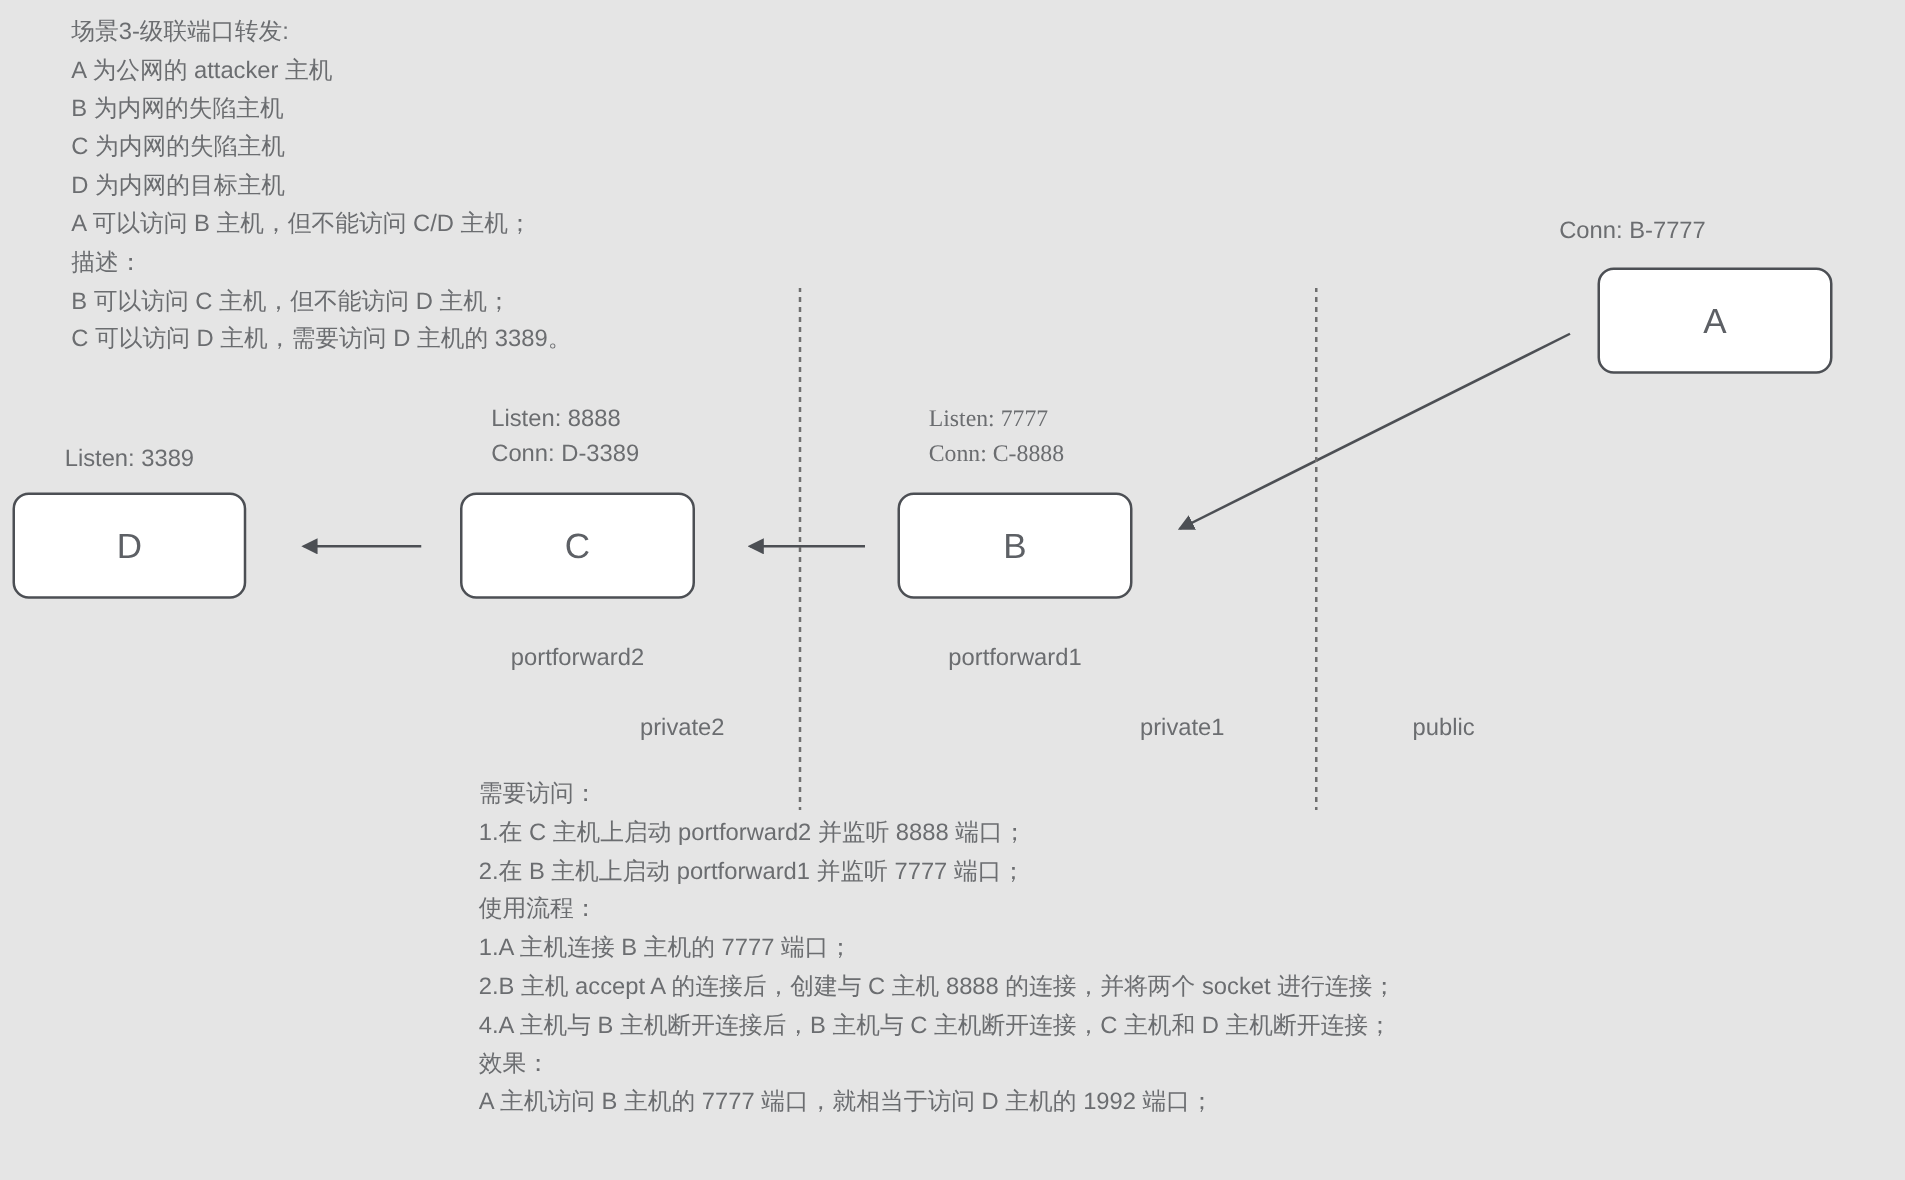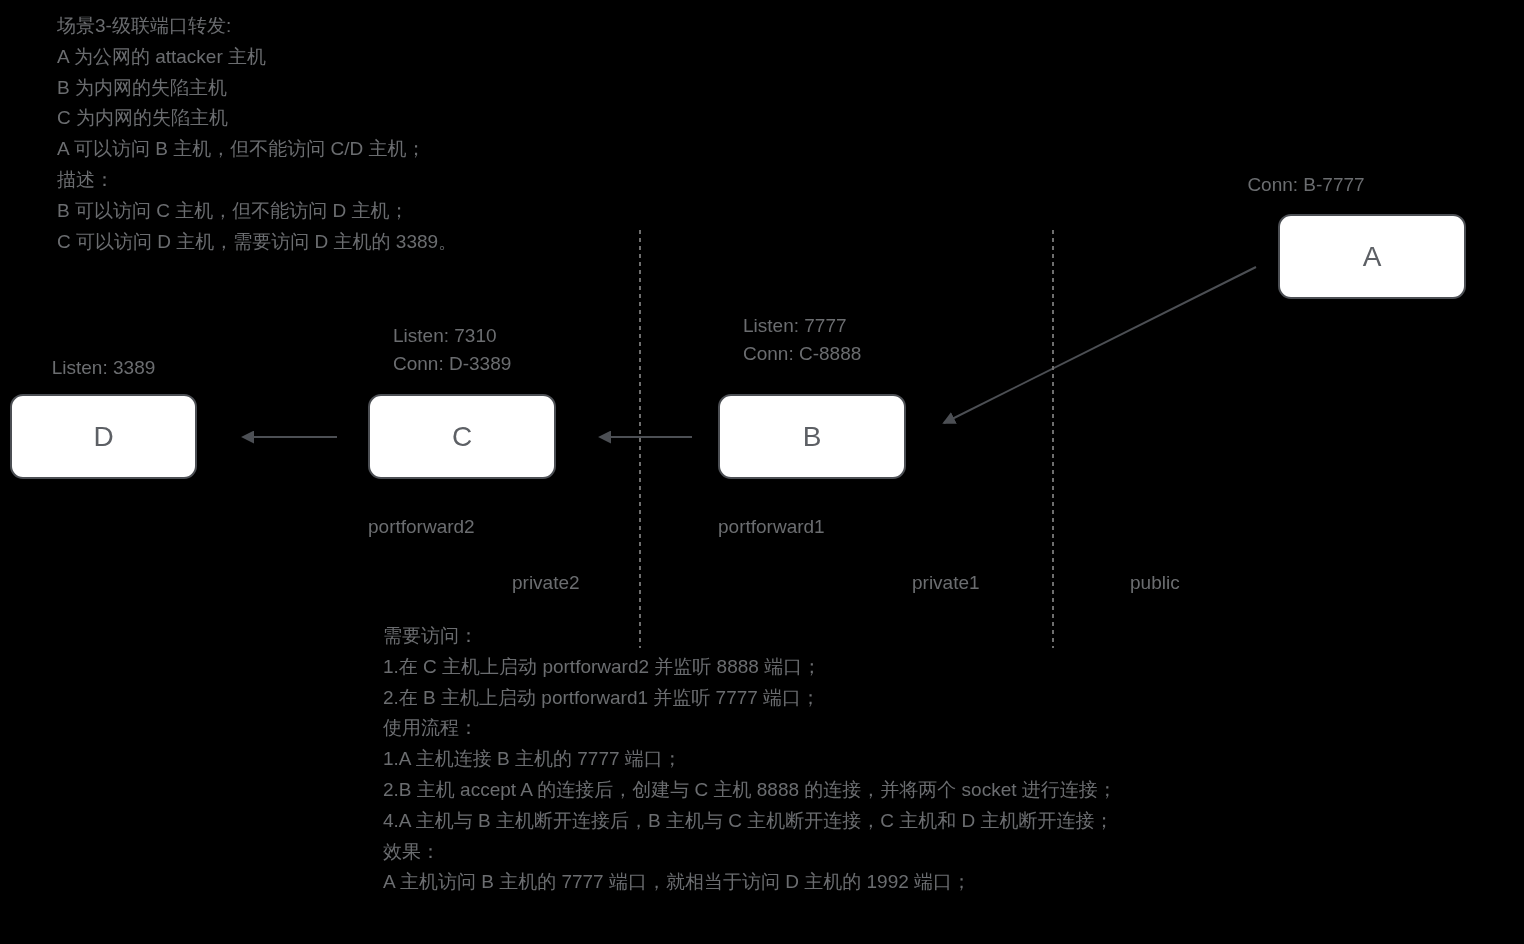--- a/index.html
+++ b/index.html
@@ -1,56 +1,57 @@
 <!DOCTYPE html>
 <html><head>
 <meta charset="utf-8">
 <style>
   html,body{margin:0;padding:0;background:#ffffff;}
   #canvas{
     position:relative;
     width:1524px;
     height:944px;
-    background:#000000;
+    background:#e5e5e5;
     font-family:"Liberation Sans","DejaVu Sans",sans-serif;
     color:#6b6d70;
     overflow:hidden;
   }
   .textblock{position:absolute;font-size:19px;line-height:30.8px;color:#6b6d70;}
   .tline{white-space:pre;}
   .node-box{
     position:absolute;
     border:2.5px solid #4c4f54;
     border-radius:13px;
     background:#ffffff;
     display:flex;align-items:center;justify-content:center;
     box-sizing:border-box;
   }
   .node-letter{font-size:28px;color:#5d6065;}
   .node-annotation{position:absolute;font-size:19px;line-height:27.5px;color:#6b6d70;}
   .center{text-align:center;}
-  .tool-label{position:absolute;font-size:19px;color:#6b6d70;}
+  .tool-label{position:absolute;font-size:19px;text-align:center;color:#6b6d70;}
   .zone-label{position:absolute;font-size:19px;color:#6b6d70;}
   .divider{
     position:absolute;width:2px;
     background-image:repeating-linear-gradient(to bottom,#6e6e6e 0 4px,transparent 4px 8px);
   }
   .arrows{position:absolute;left:0;top:0;pointer-events:none;}
   .arrows line{stroke:#4c4f54;stroke-width:2;}
 </style>
 </head>
 <body>
 
 <div id="canvas">
 
   <div class="textblock" style="left:57px;top:11px;">
     <div class="tline">场景3-级联端口转发:</div>
     <div class="tline">A 为公网的 attacker 主机</div>
     <div class="tline">B 为内网的失陷主机</div>
     <div class="tline">C 为内网的失陷主机</div>
+    <div class="tline">D 为内网的目标主机</div>
     <div class="tline">A 可以访问 B 主机，但不能访问 C/D 主机；</div>
     <div class="tline">描述：</div>
     <div class="tline">B 可以访问 C 主机，但不能访问 D 主机；</div>
     <div class="tline">C 可以访问 D 主机，需要访问 D 主机的 3389。</div>
   </div>
 
   <svg class="arrows" width="1524" height="944" viewBox="0 0 1524 944">
     <defs>
       <marker id="ah" viewBox="0 0 10 10" refX="8.5" refY="5" markerWidth="6.5" markerHeight="6.5" orient="auto">
         <path d="M0,0 L10,5 L0,10 Z" fill="#4c4f54"></path>
@@ -62,31 +63,31 @@
   </svg>
 
   <div class="divider" style="left:639px;top:230px;height:418px;"></div>
   <div class="divider" style="left:1052px;top:230px;height:418px;"></div>
 
   <div class="node-annotation center" style="left:1212px;top:171px;width:188px;">Conn: B-7777</div>
   <div class="node-box" style="left:1278px;top:214px;width:188px;height:85px;">
     <span class="node-letter">A</span>
   </div>
 
-  <div class="node-annotation" style="left:743px;top:312px;">
+  <div class="node-annotation" style="left:743px;top:322px;font-family:Liberation Serif, serif;">
     <div>Listen: 7777</div>
     <div>Conn: C-8888</div>
   </div>
   <div class="node-box" style="left:718px;top:394px;width:188px;height:85px;">
     <span class="node-letter">B</span>
   </div>
   <div class="tool-label" style="left:718px;top:516px;width:188px;">portforward1</div>
 
   <div class="node-annotation" style="left:393px;top:322px;">
-    <div>Listen: 7310</div>
+    <div>Listen: 8888</div>
     <div>Conn: D-3389</div>
   </div>
   <div class="node-box" style="left:368px;top:394px;width:188px;height:85px;">
     <span class="node-letter">C</span>
   </div>
   <div class="tool-label" style="left:368px;top:516px;width:188px;">portforward2</div>
 
   <div class="node-annotation center" style="left:10px;top:354px;width:187px;">Listen: 3389</div>
   <div class="node-box" style="left:10px;top:394px;width:187px;height:85px;">
     <span class="node-letter">D</span>

